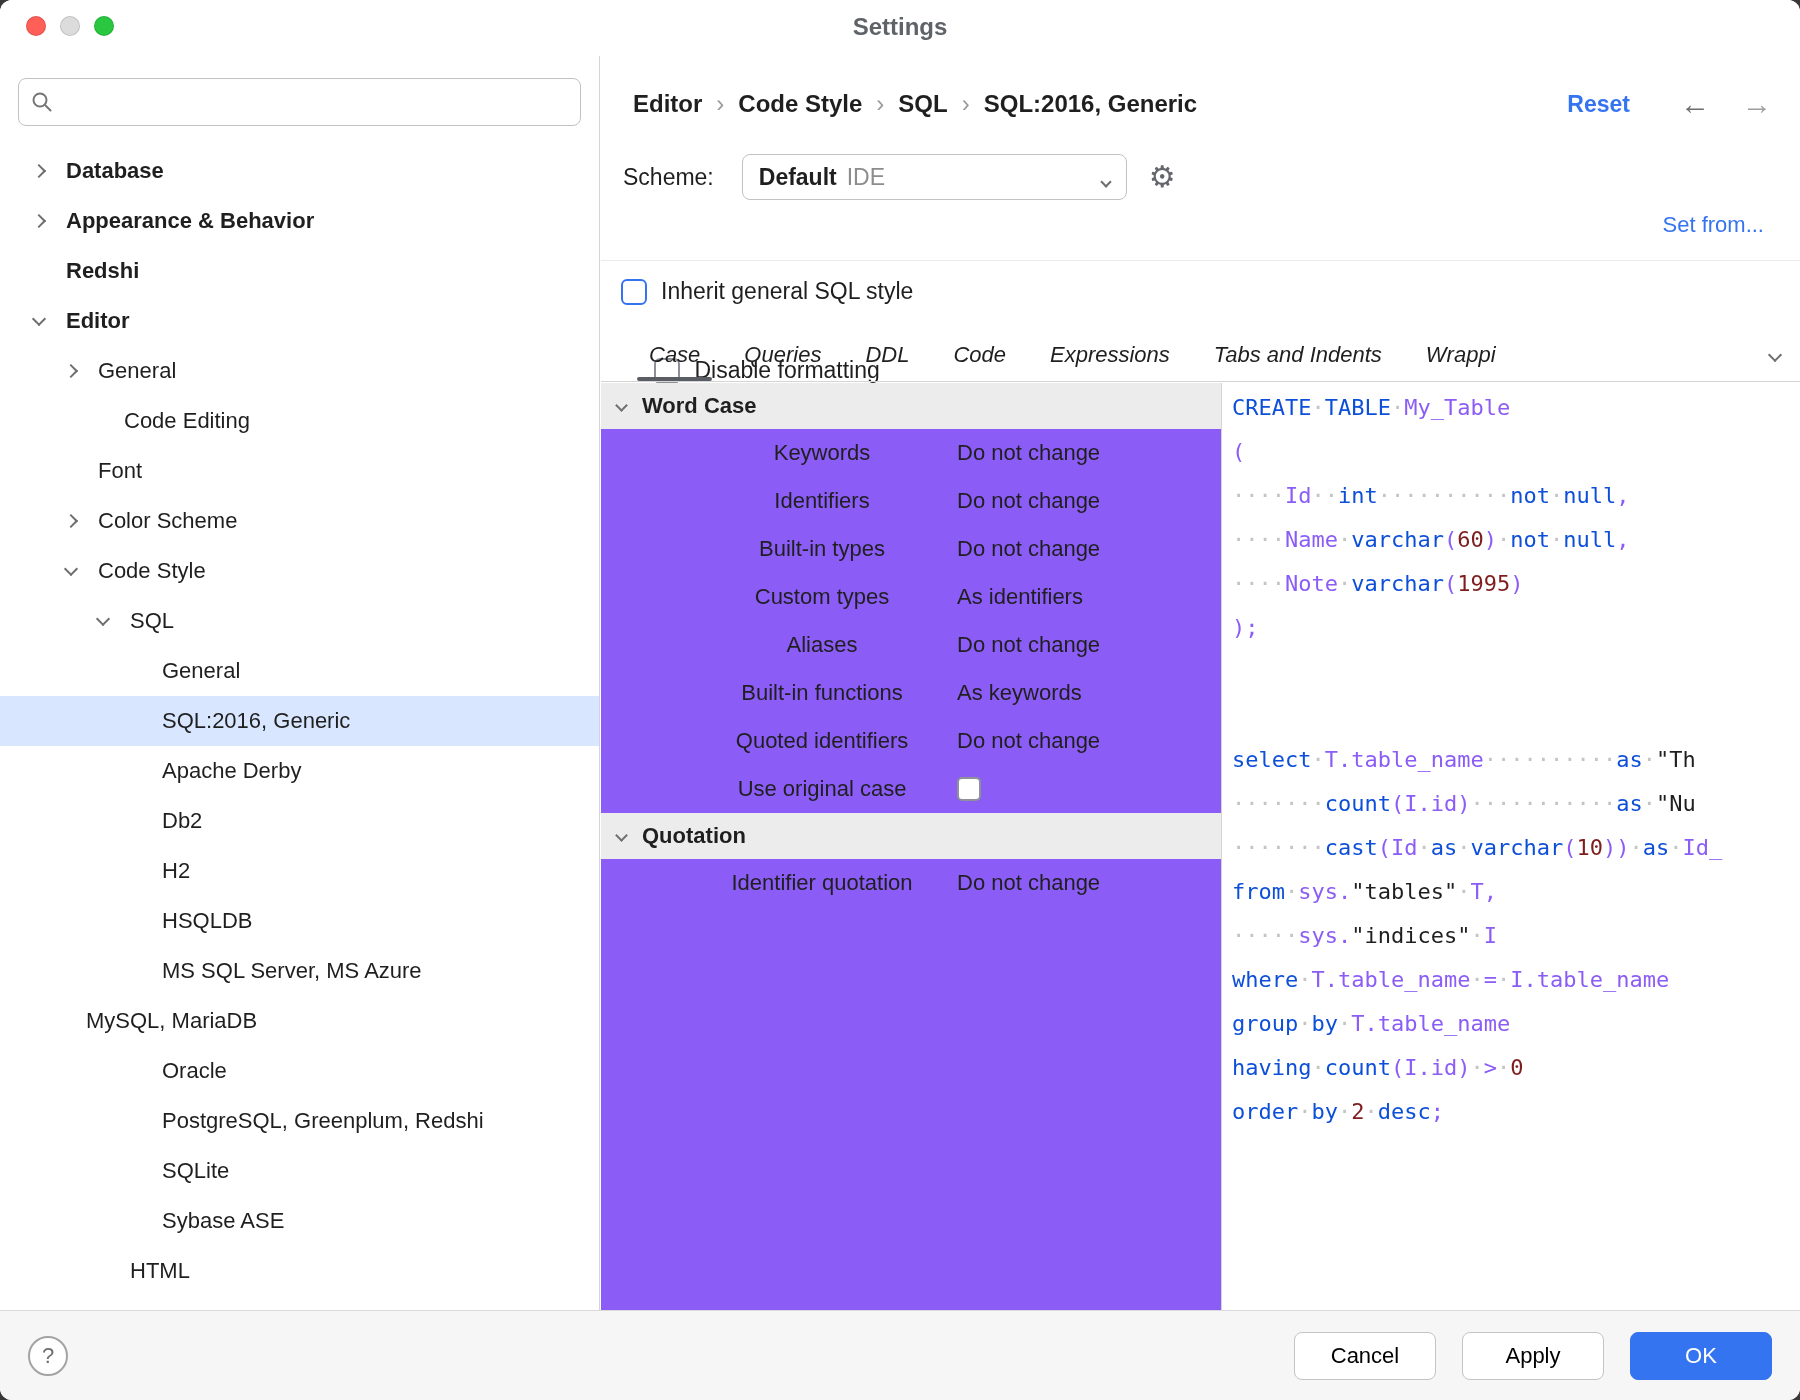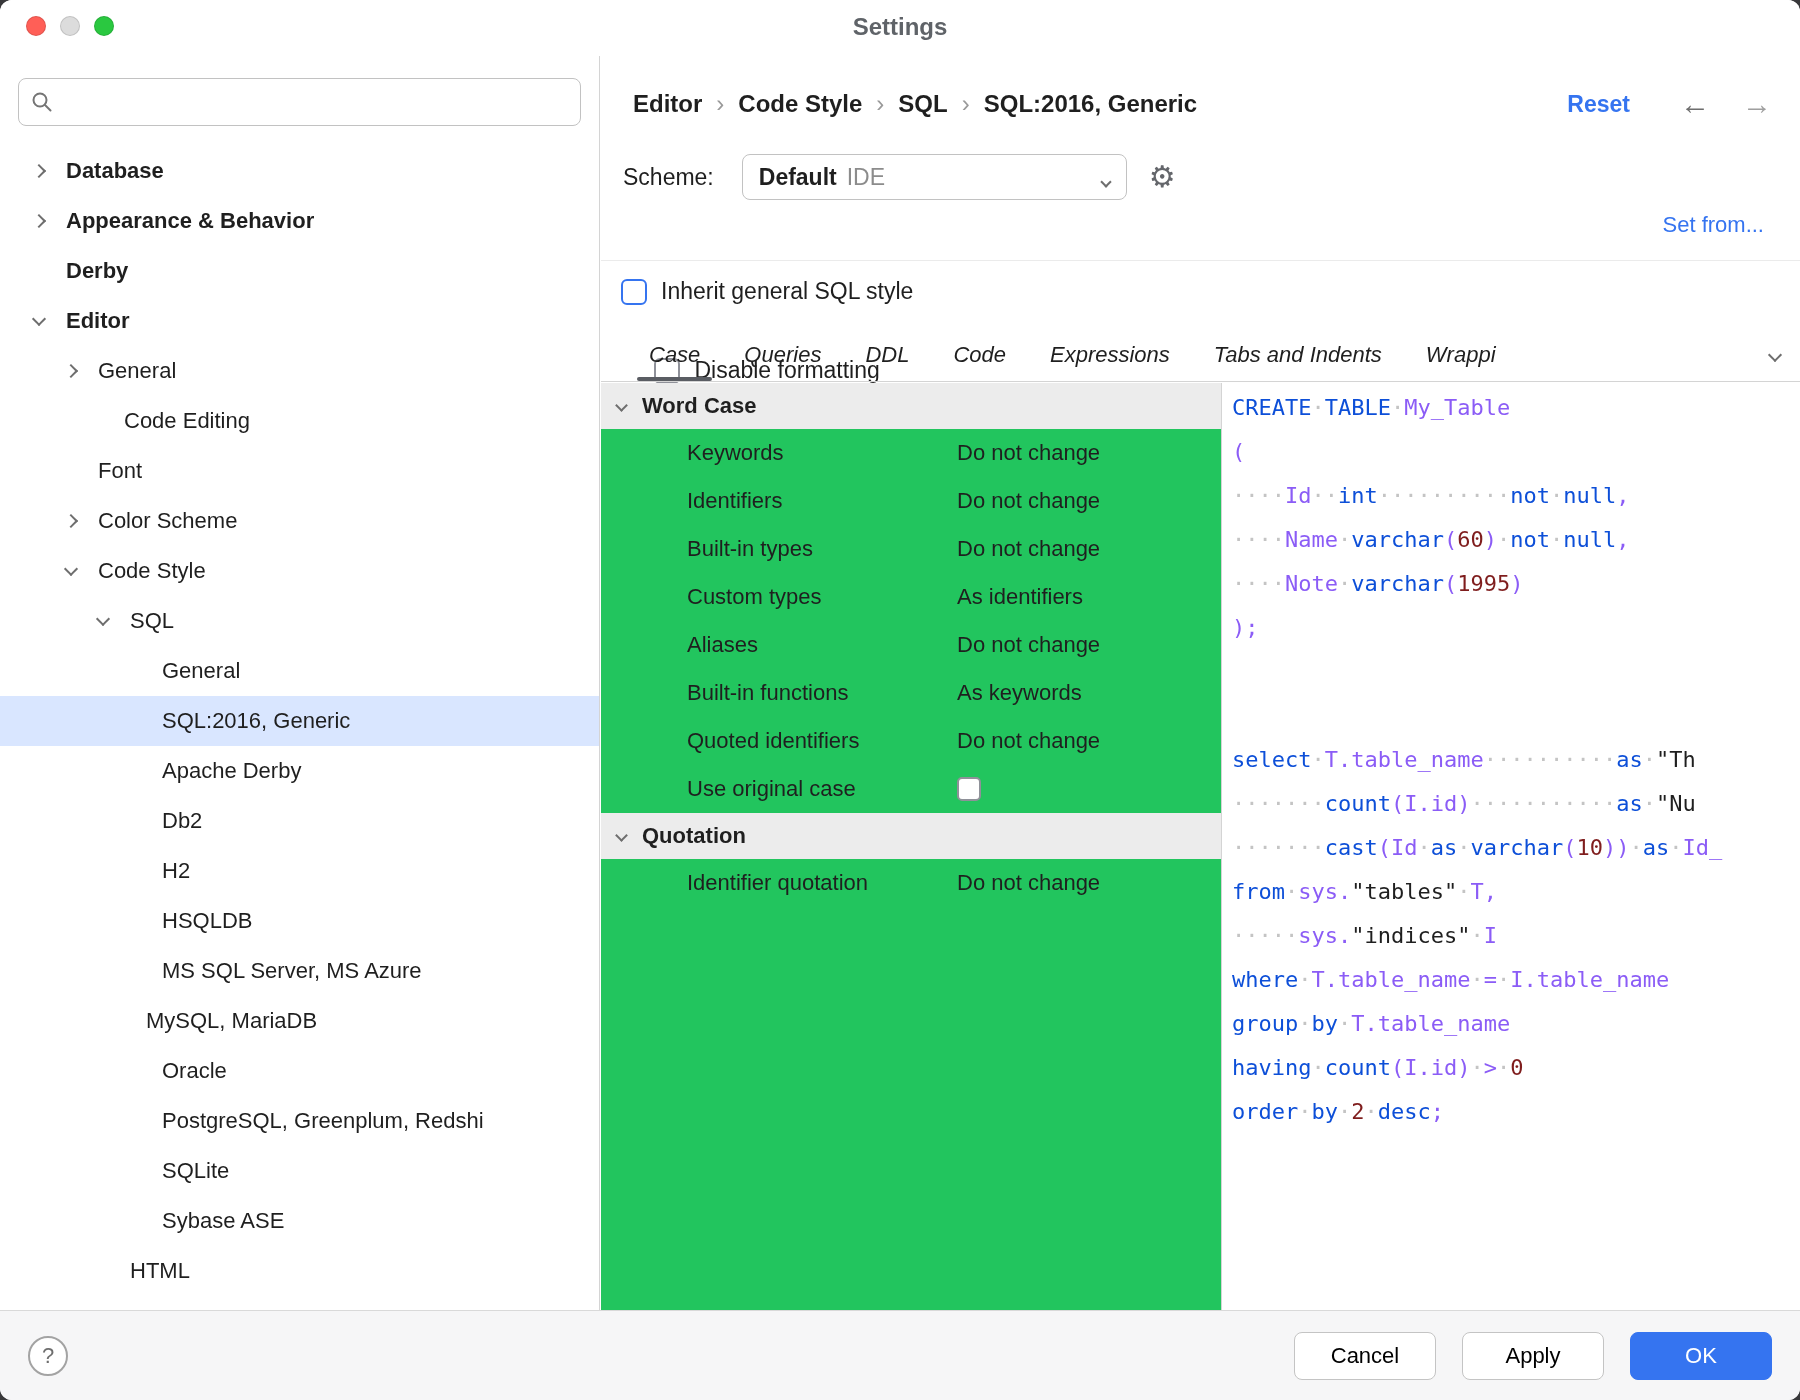--- a/index.html
+++ b/index.html
@@ -53,21 +53,21 @@
   .toggle { display:flex; align-items:center; gap:14px; font-size:23px; }
   .checkbox { width:26px; height:26px; border-radius:6px; border:2px solid #8f9199; background:#fff; flex:none; }
   .checkbox.accent { border-color:#3574f0; }
 
   .tabs-row { position:absolute; top:272px; left:0; right:0; height:54px; border-bottom:1px solid #d4d4d4; display:flex; align-items:stretch; padding:0 14px 0 26px; overflow:hidden;font-style:italic; }
   .tabs { display:flex; align-items:stretch; flex:1; overflow:hidden; }
   .tab { display:flex; align-items:center; padding:0 22px; font-size:22px; position:relative; white-space:nowrap; cursor:pointer; }
   .tab.active::after { content:""; position:absolute; left:10px; right:10px; bottom:0; height:4px; background:#5a5d63; border-radius:2px; }
   .tabs-overflow { margin-left:auto; align-self:center; padding:6px; }
 
-  .settings-pane { position:absolute; top:327px; left:0; width:620px; bottom:0; overflow:hidden; background:#22c55e; }
+  .settings-pane { position:absolute; top:327px; left:0; width:620px; bottom:0; overflow:hidden; background:#8b5cf6;text-align:center; }
   .sec-header { height:46px; background:#ececec; display:flex; align-items:center; padding-left:16px; }
   .sec-header .chev { width:9px; height:9px; border-width:2px; margin-top:-2px; }
   .sec-title { font-weight:bold; font-size:22px; margin-left:16px; }
   .set-row { height:48px; display:flex; align-items:center; padding-left:86px; font-size:22px; }
   .set-label { width:270px; flex:none; }
   .set-value { color:#1f1f1f; cursor:pointer; }
   .mini-checkbox { width:24px; height:24px; border:2px solid #8f9199; border-radius:5px; background:#fff; }
 
   .preview-pane { position:absolute; top:327px; left:620px; right:0; bottom:0; border-left:1px solid #d4d4d4; overflow:hidden; padding:3px 0 0 10px; background:#fff; }
   .code-line { white-space:pre; font-family:"DejaVu Sans Mono","Liberation Mono",monospace; font-size:22px; height:44px; line-height:44px; }
@@ -111,21 +111,21 @@
           <span class="tree-label">Database</span>
         </div>
         <div class="tree-row bold" style="padding-left: 34px;">
           <span class="chev-box">
             <i class="chev right"></i>
           </span>
           <span class="tree-label">Appearance &amp; Behavior</span>
         </div>
         <div class="tree-row bold" style="padding-left: 34px;">
           <span class="chev-box"></span>
-          <span class="tree-label">Derby</span>
+          <span class="tree-label">Redshi</span>
         </div>
         <div class="tree-row bold" style="padding-left: 34px;">
           <span class="chev-box">
             <i class="chev down"></i>
           </span>
           <span class="tree-label">Editor</span>
         </div>
         <div class="tree-row" style="padding-left: 66px;">
           <span class="chev-box">
             <i class="chev right"></i>
@@ -179,21 +179,21 @@
           <span class="tree-label">H2</span>
         </div>
         <div class="tree-row" style="padding-left: 130px;">
           <span class="chev-box"></span>
           <span class="tree-label">HSQLDB</span>
         </div>
         <div class="tree-row" style="padding-left: 130px;">
           <span class="chev-box"></span>
           <span class="tree-label">MS SQL Server, MS Azure</span>
         </div>
-        <div class="tree-row" style="padding-left: 114px;">
+        <div class="tree-row" style="padding-left: 54px;">
           <span class="chev-box"></span>
           <span class="tree-label">MySQL, MariaDB</span>
         </div>
         <div class="tree-row" style="padding-left: 130px;">
           <span class="chev-box"></span>
           <span class="tree-label">Oracle</span>
         </div>
         <div class="tree-row" style="padding-left: 130px;">
           <span class="chev-box"></span>
           <span class="tree-label">PostgreSQL, Greenplum, Redshi</span>

